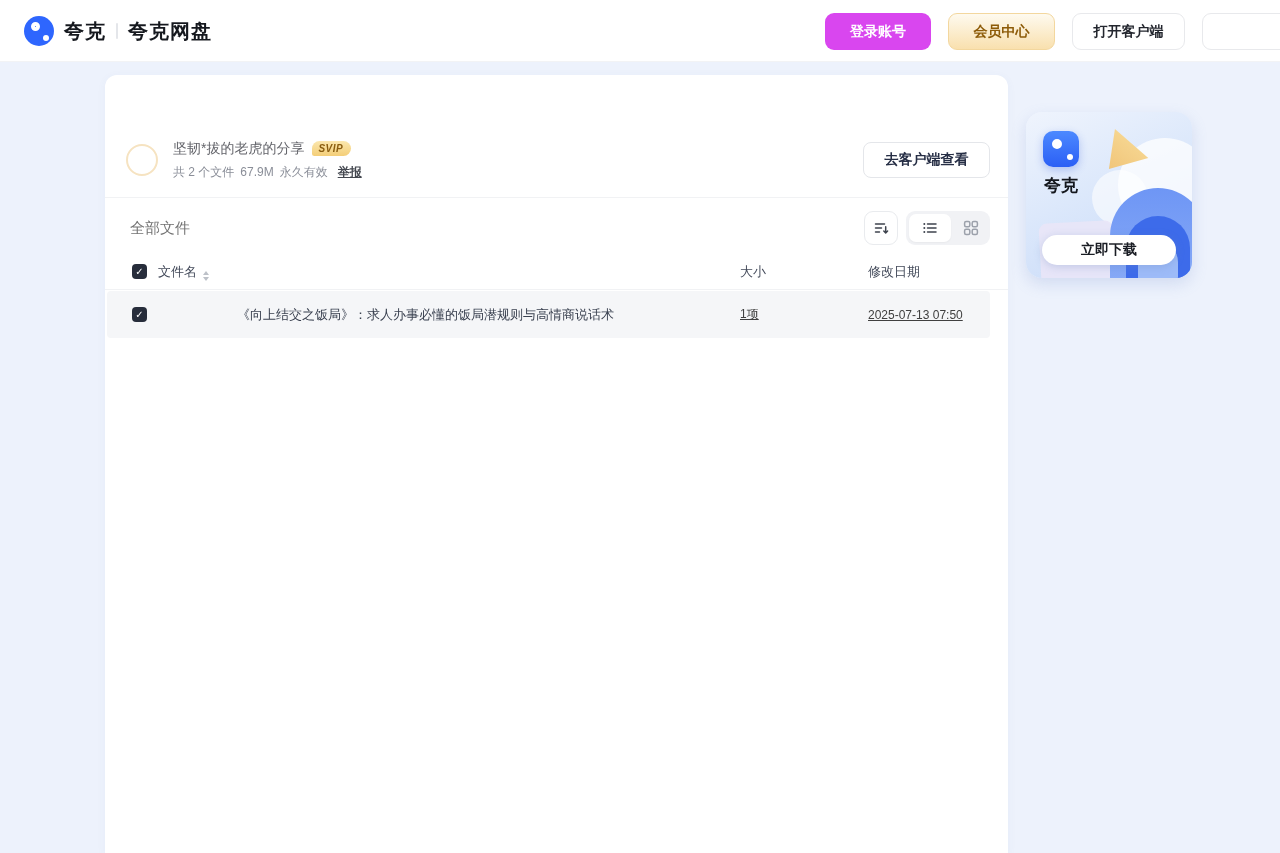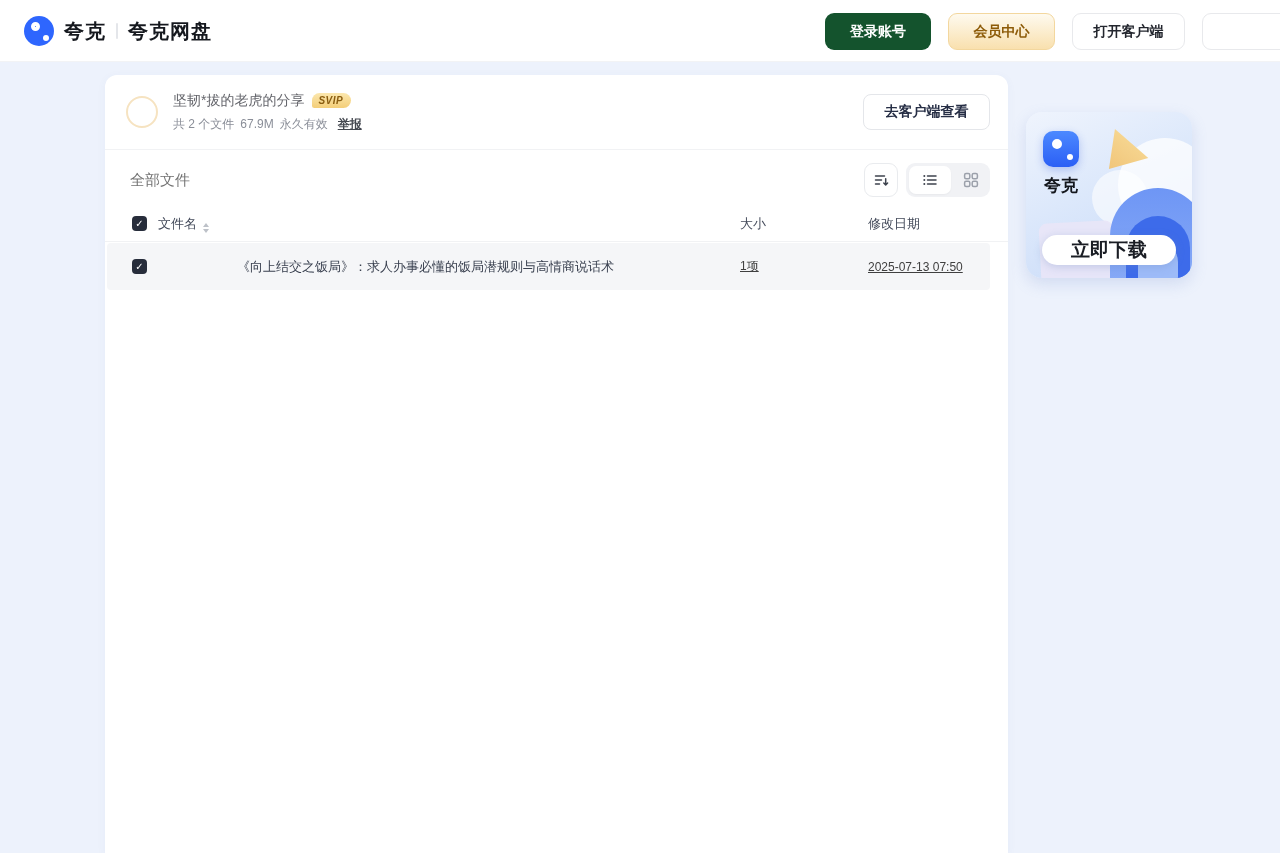--- a/index.html
+++ b/index.html
@@ -22,35 +22,35 @@
   .logo-mark .dot  { position:absolute; right:5px; bottom:5px; width:6px; height:6px; background:#fff; border-radius:50%; }
   .brand-text { font-size:20px; font-weight:800; color:#15181E; letter-spacing:1px; }
   .brand-div { width:2px; height:16px; background:#E4E6EA; border-radius:1px; }
 
   .header-actions { position:absolute; left:825px; top:13px; display:flex; gap:17px; }
   .hdr-btn {
     height:37px; border-radius:9px; font-size:14px; font-weight:700;
     display:flex; align-items:center; justify-content:center; cursor:pointer;
     font-family:inherit;
   }
-  .btn-login  { width:106px; background:#14532d; color:#FFFFFF; border:none; }
+  .btn-login  { width:106px; background:#d946ef; color:#FFFFFF; border:none; }
   .btn-member { width:107px; background:linear-gradient(180deg,#FEFAEF 0%,#F9E0AE 100%); border:1px solid #F3D79E; color:#8D5B08; }
   .btn-client { width:113px; background:#FFFFFF; border:1px solid #E8E9EC; color:#23262E; }
   .btn-extra  { width:104px; background:#FFFFFF; border:1px solid #E8E9EC; color:#23262E; }
 
   
   .panel {
     position:absolute; left:105px; top:75px; width:903px; height:778px;
     background:#FFFFFF; border-radius:12px 12px 0 0;
     box-shadow:0 2px 10px rgba(80,100,160,0.05);
   }
 
   .share-head {
     height:75px; display:flex; align-items:center;
-    padding:0 18px 0 21px; border-bottom:1px solid #F1F2F4;
+    padding:0 18px 0 21px; border-bottom:1px solid #F1F2F4;margin-top:48px;
   }
   .avatar { width:32px; height:32px; border:2px solid #F6E3C1; border-radius:50%; background:#FFFFFF; flex:none; }
   .share-info { margin-left:15px; }
   .share-title-row { display:flex; align-items:center; gap:8px; }
   .share-title { font-size:14px; color:#64656B; }
   .svip-badge {
     font-size:10px; font-weight:800; font-style:italic; color:#8A5D10;
     background:linear-gradient(180deg,#FBE7AE,#F4CE78);
     padding:2px 8px 2px 6px; border-radius:9px 9px 9px 3px; letter-spacing:0.5px;
   }
@@ -135,21 +135,21 @@
   .app-icon {
     position:absolute; left:17px; top:19px; width:36px; height:36px; border-radius:10px;
     background:linear-gradient(180deg,#4C89FF,#2B5FF5); box-shadow:0 3px 8px rgba(50,90,220,0.3);
   }
   .app-icon .ring { position:absolute; left:9px; top:8px; width:10px; height:10px; border:5px solid #fff; border-radius:50%; }
   .app-icon .dot  { position:absolute; right:6px; bottom:7px; width:6px; height:6px; background:#fff; border-radius:50%; }
   .app-name { position:absolute; left:18px; top:62px; font-size:17px; font-weight:800; color:#14171D; }
   .dl-btn {
     position:absolute; left:16px; right:16px; bottom:13px; height:30px;
     border:none; border-radius:15px; background:#FFFFFF;
-    font-size:19px; font-weight:700; color:#1A1D24; font-family:inherit;
+    font-size:14px; font-weight:700; color:#1A1D24; font-family:inherit;
     display:flex; align-items:center; justify-content:center; cursor:pointer;
     box-shadow:0 2px 8px rgba(110,135,190,0.3);
   }
 </style>
 </head>
 <body>
 
 <div class="topbar">
   <div class="brand-group">
     <div class="logo-mark">

